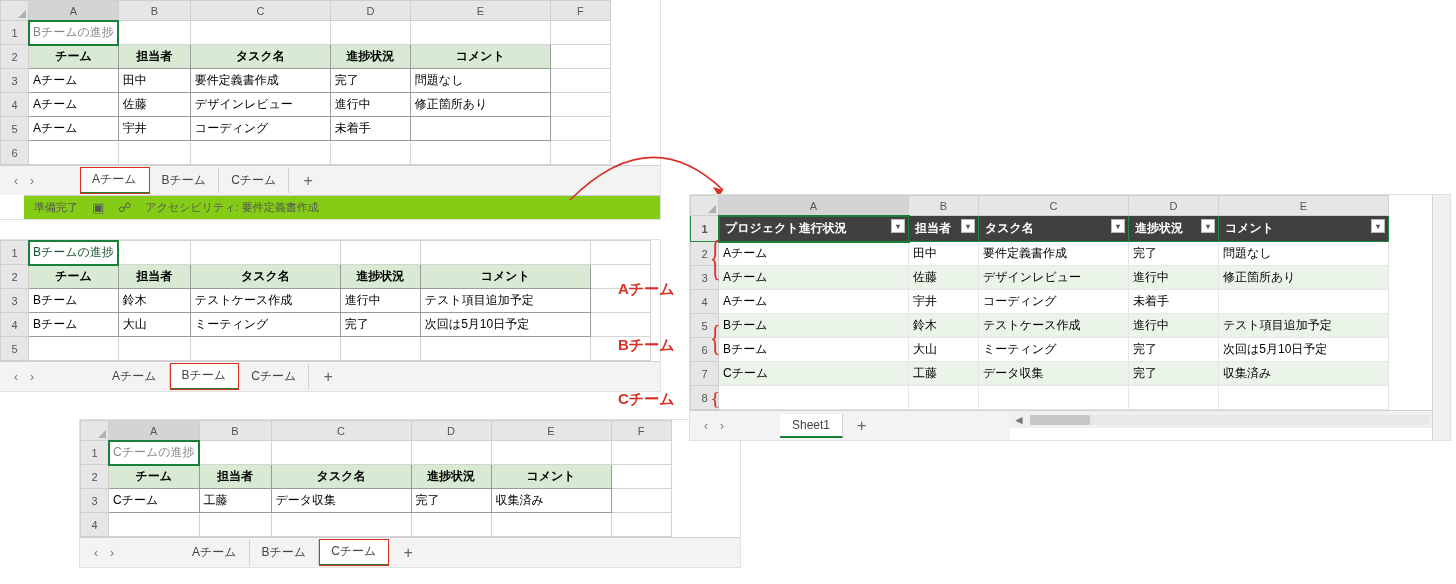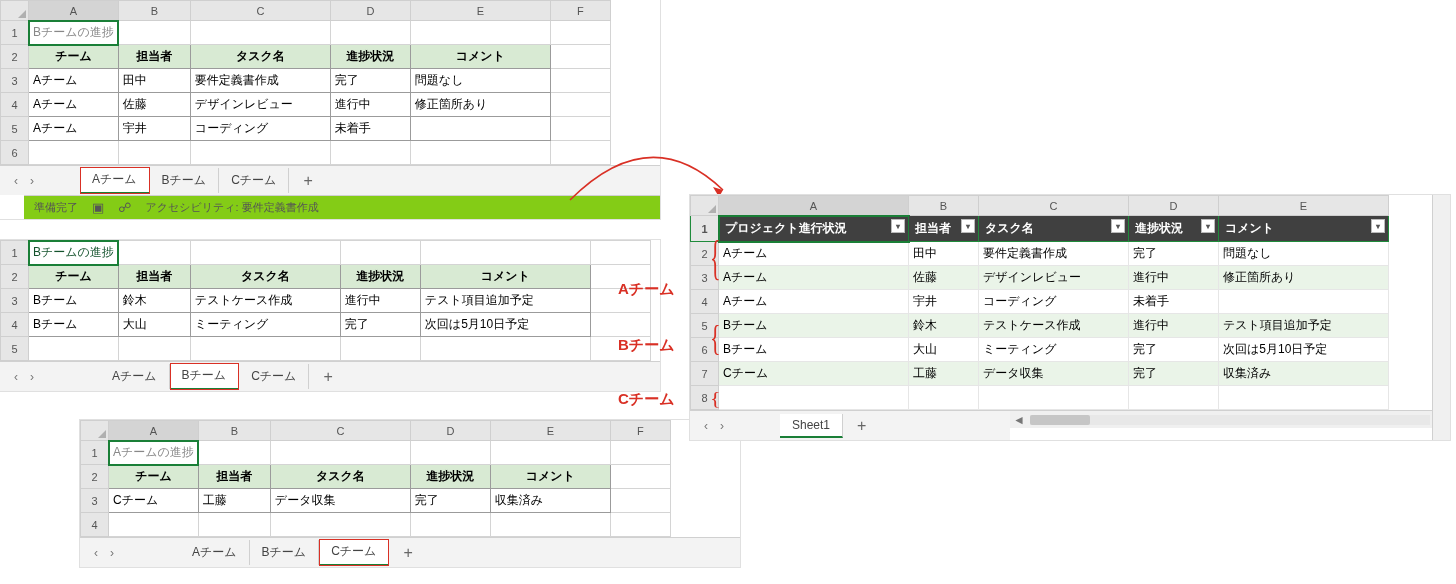--- a/index.html
+++ b/index.html
@@ -320,21 +320,21 @@
       <th class="corner"></th>
       <th class="colhdr sel-col" style="width:72px">A</th>
       <th class="colhdr" style="width:72px">B</th>
       <th class="colhdr" style="width:140px">C</th>
       <th class="colhdr" style="width:80px">D</th>
       <th class="colhdr" style="width:120px">E</th>
       <th class="colhdr" style="width:60px">F</th>
     </tr>
     <tr>
       <td class="rowhdr">1</td>
-      <td class="cell selected-a1" style="color:#888">Aチームの進捗</td>
+      <td class="cell selected-a1" style="color:#888">Cチームの進捗</td>
       <td class="cell"></td>
       <td class="cell"></td>
       <td class="cell"></td>
       <td class="cell"></td>
       <td class="cell"></td>
     </tr>
     <tr>
       <td class="rowhdr">2</td>
       <td class="cell greenhdr bordered">チーム</td>
       <td class="cell greenhdr bordered">担当者</td>

